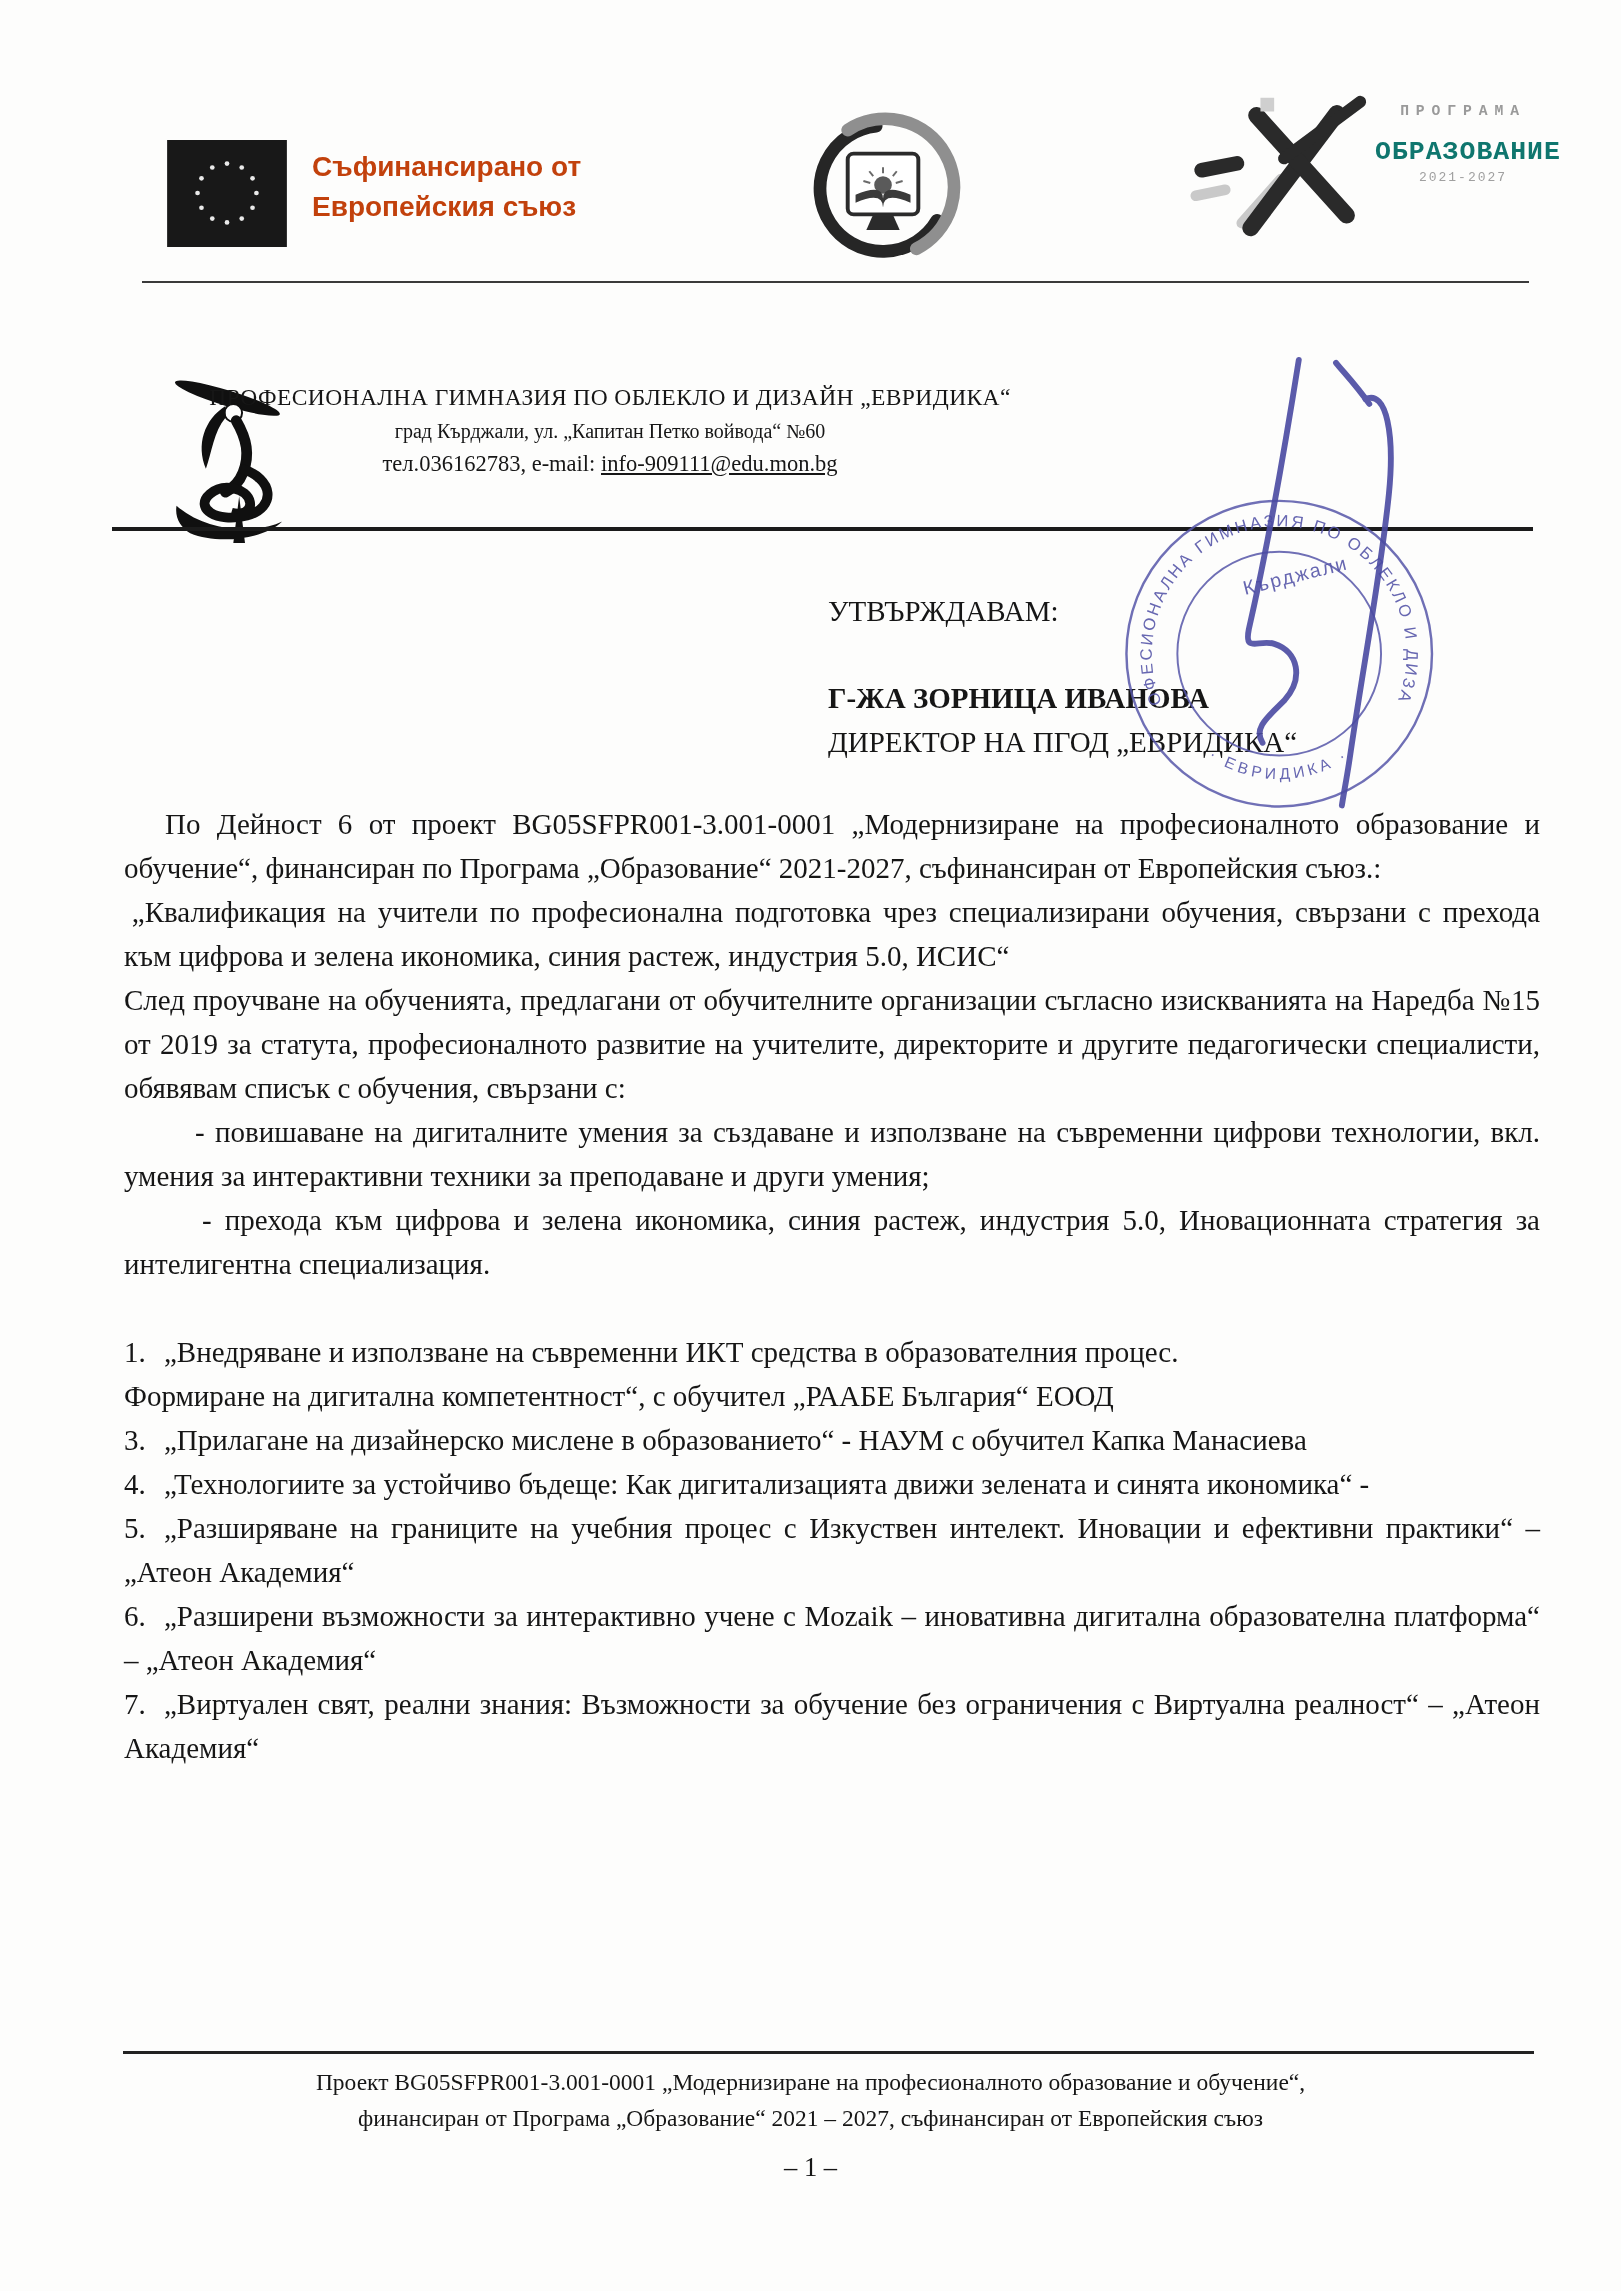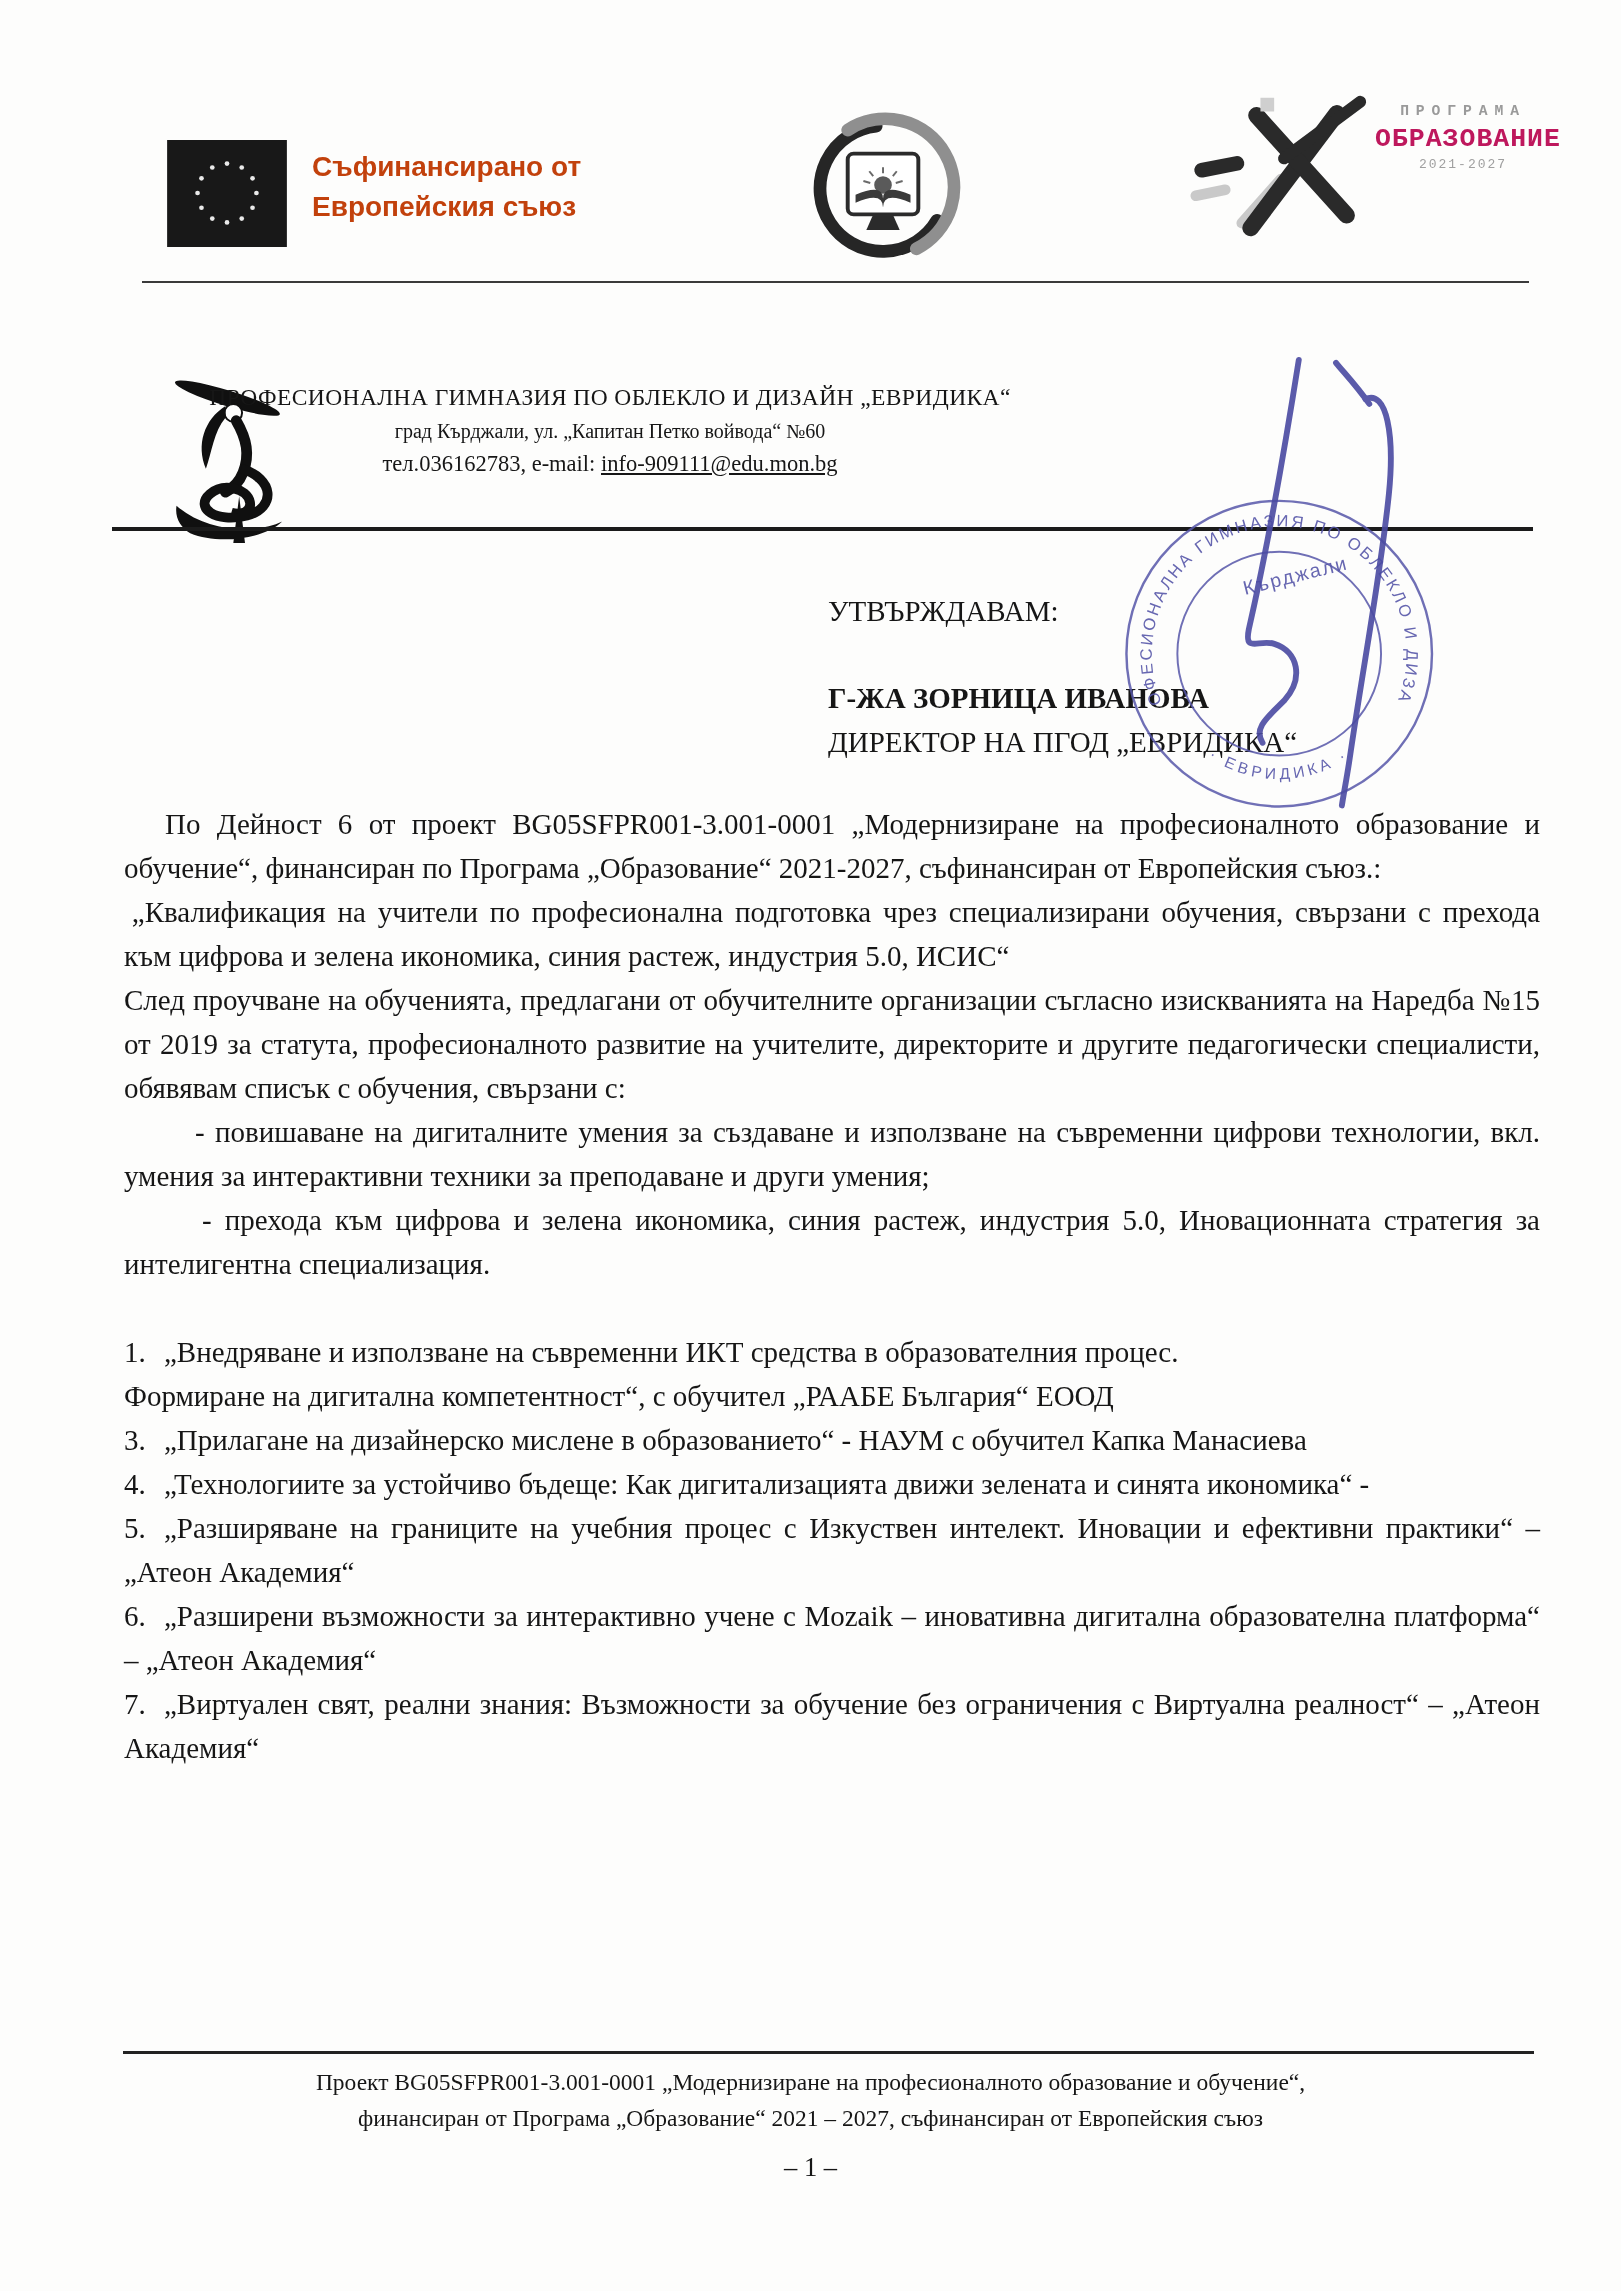--- a/index.html
+++ b/index.html
@@ -17,21 +17,21 @@
     font-weight:bold;font-size:28px;line-height:40px;color:#c2410c;
   }
   .center-logo{position:absolute;left:777px;top:81px;width:214px;height:206px;}
   .program-logo{position:absolute;left:1188px;top:76px;width:363px;height:162px;}
   .program-figure{position:absolute;left:0;top:0;width:186px;height:162px;}
   .program-text{
     position:absolute;right:0;top:27.4px;width:176px;text-align:center;
     font-family:Liberation Mono, monospace;color:#8e8e8e;
   }
   .program-text .l1{font-size:14.7px;font-weight:bold;letter-spacing:6.9px;color:#9a9a9a;}
-  .program-text .l2{font-size:26.5px;font-weight:bold;letter-spacing:1px;margin-top:5px;color:#be185d;}
+  .program-text .l2{font-size:26.5px;font-weight:bold;letter-spacing:1px;margin-top:18px;color:#0f766e;}
   .program-text .l3{font-size:13px;letter-spacing:2px;margin-top:2.9px;color:#a0a0a0;}
   .rule-thin{position:absolute;left:142px;top:281px;width:1387px;height:2px;background:#3a3a3a;}
   
   .fashion-logo{position:absolute;left:155px;top:359px;width:137px;height:186px;}
   .school-lines{position:absolute;left:0;top:384px;width:1220px;text-align:center;}
   .school-name{font-size:23.5px;letter-spacing:0.4px;margin:0 0 8.8px 0;}
   .school-address{font-size:20px;margin:0 0 7.8px 0;}
   .school-contact{font-size:22.5px;margin:0;}
   .email{text-decoration:underline;}
   .rule-thick{position:absolute;left:112px;top:527px;width:1421px;height:3.9px;background:#1b1b1b;}

